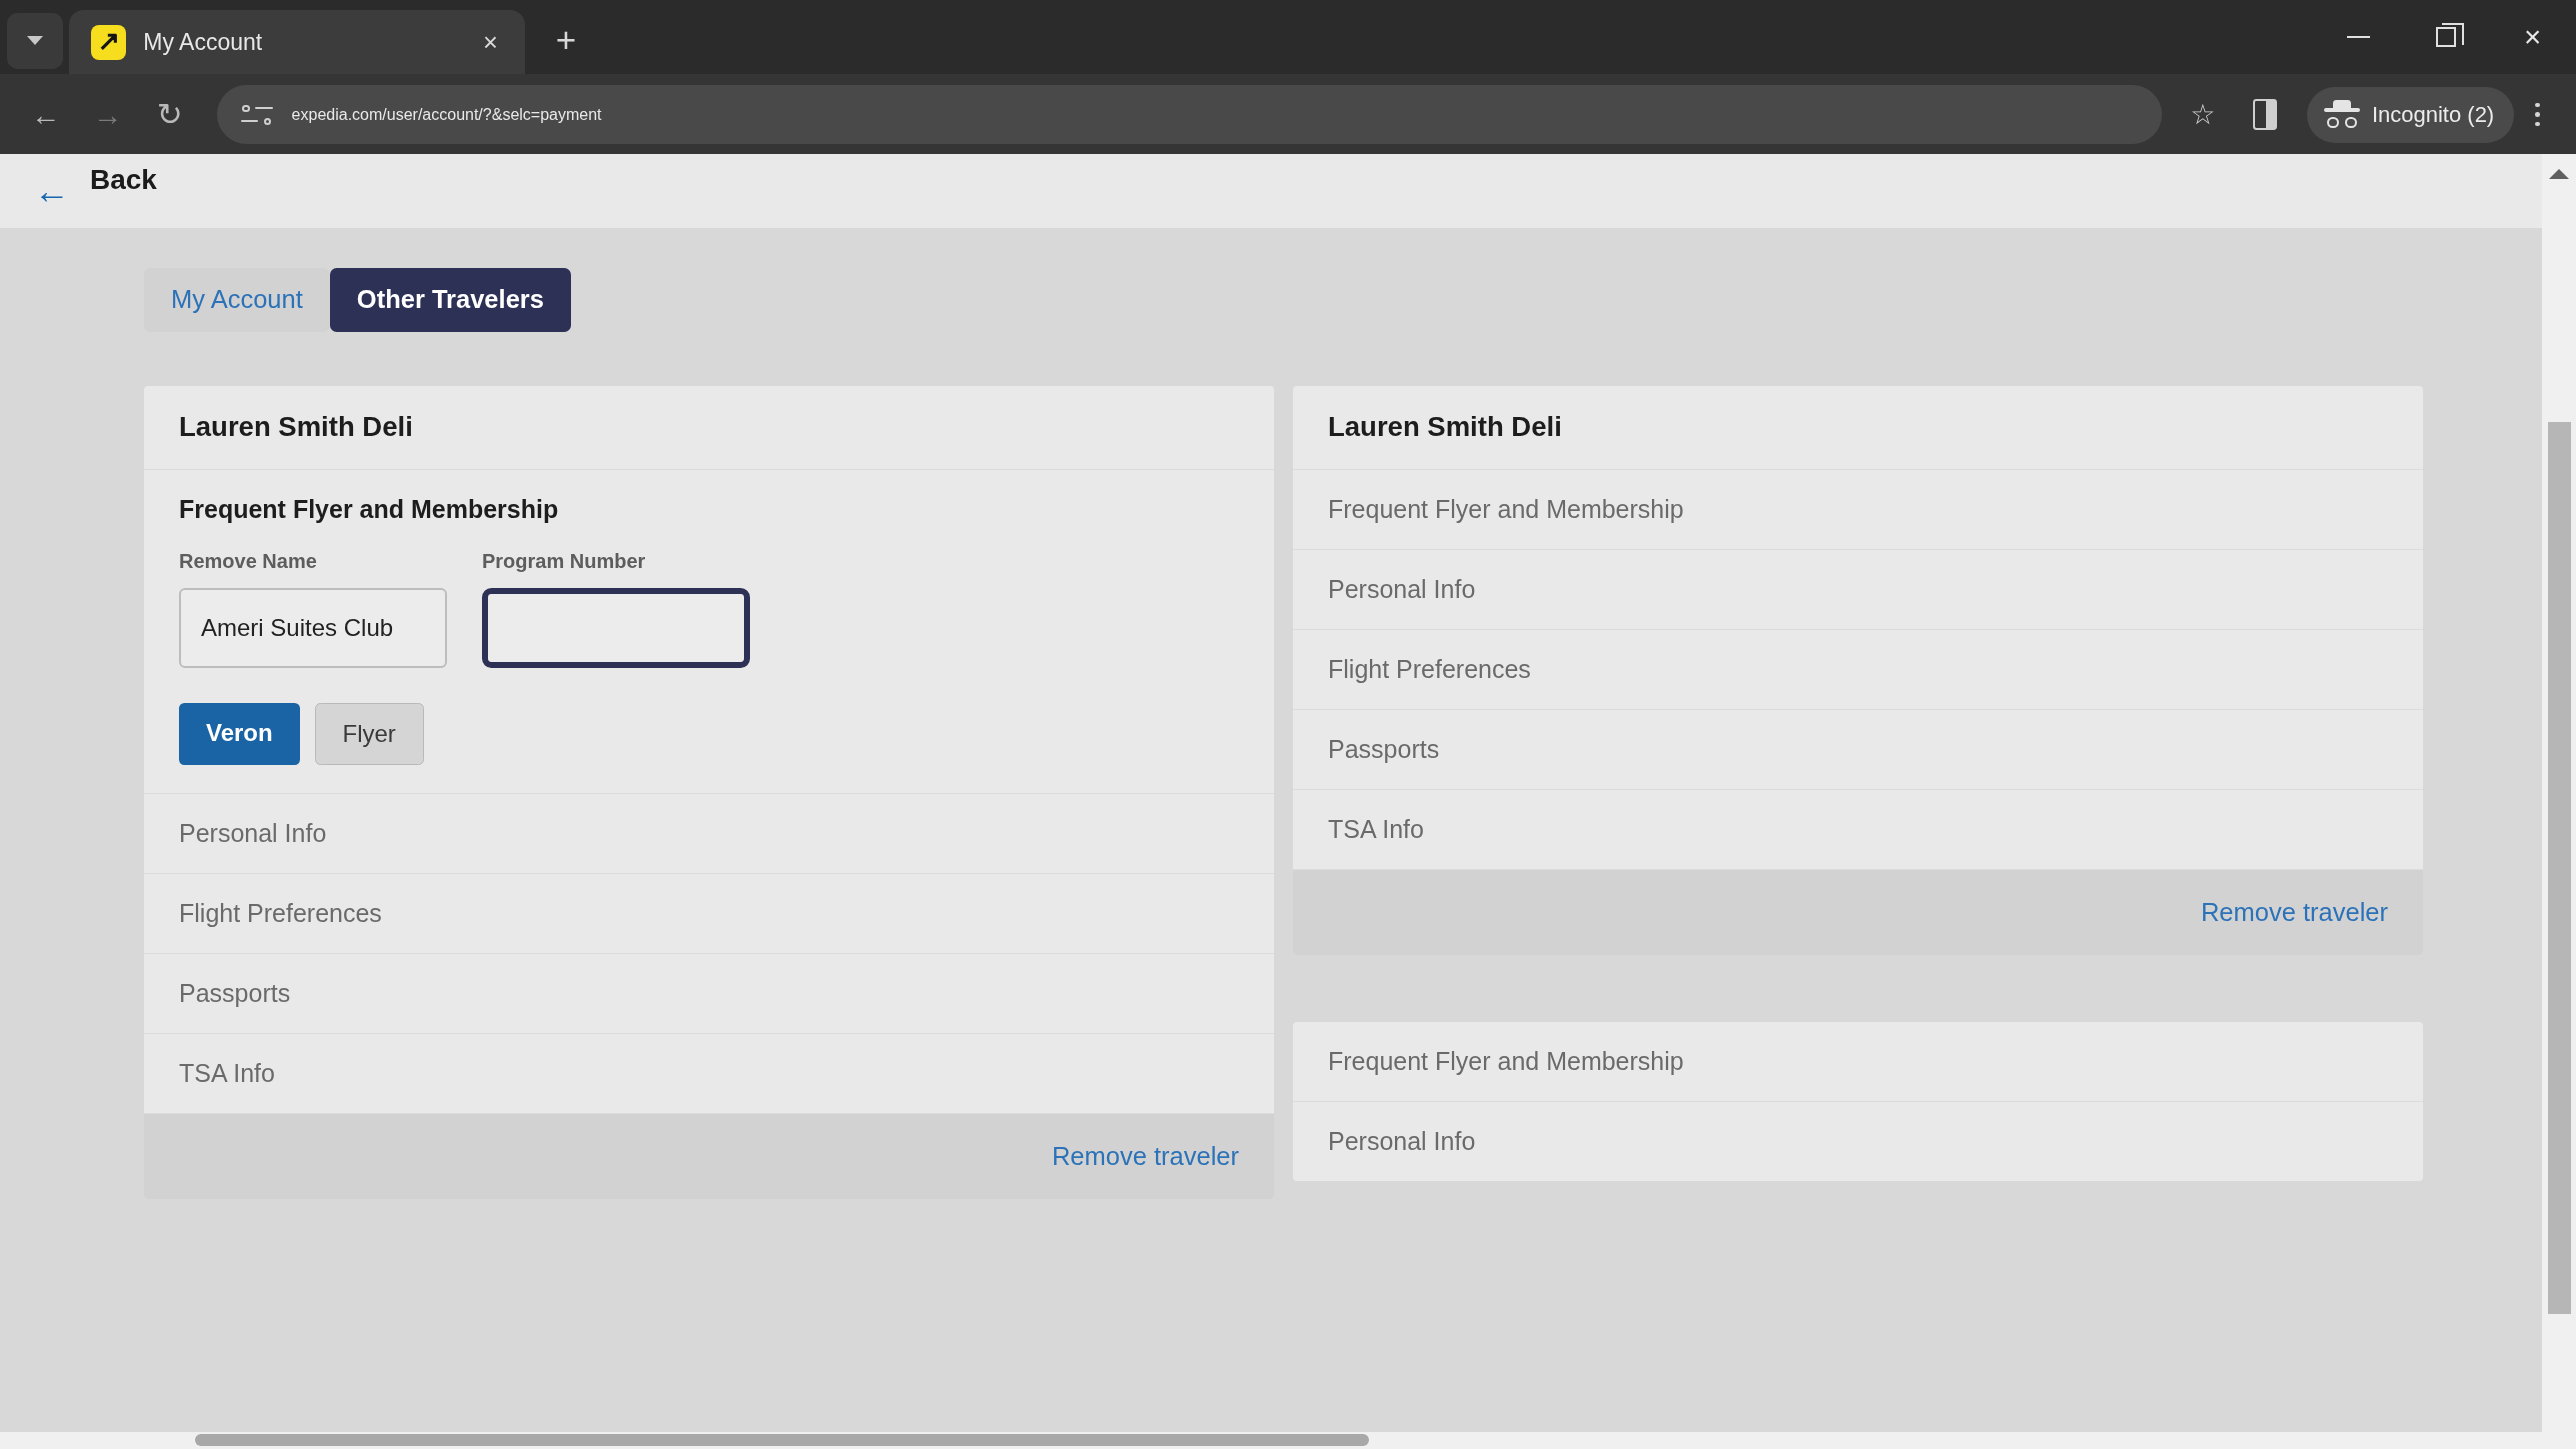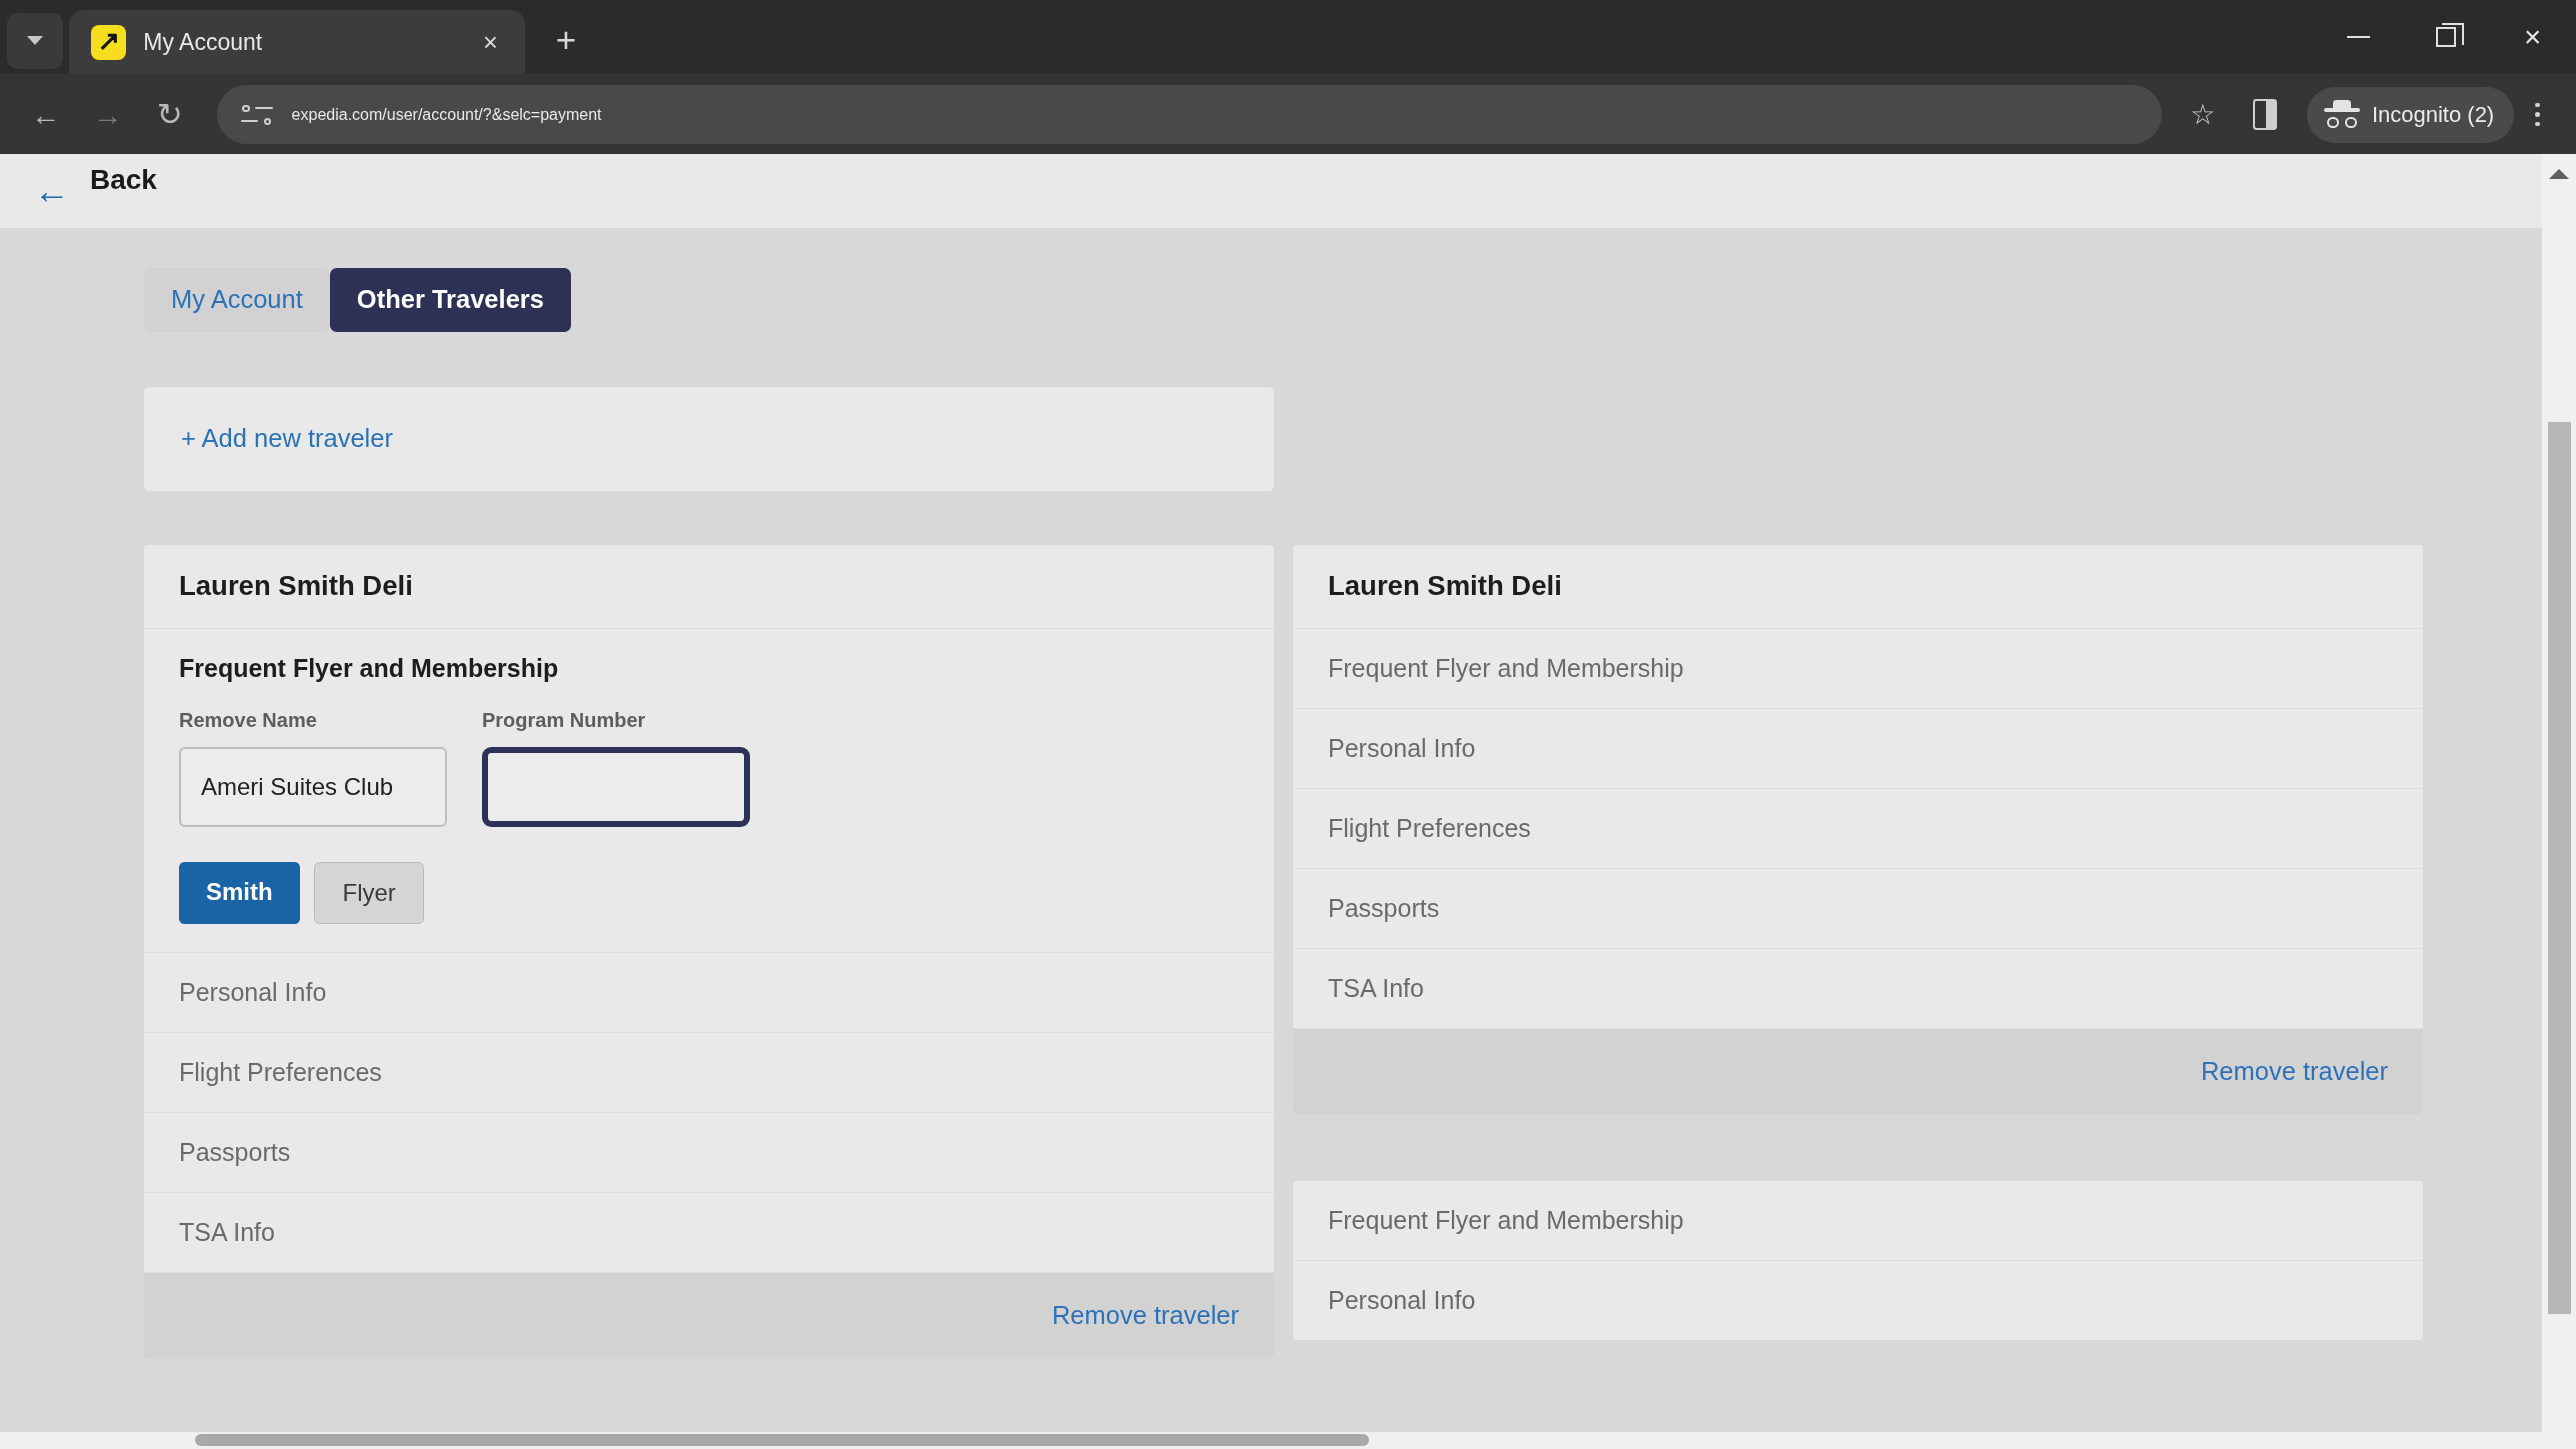--- a/index.html
+++ b/index.html
@@ -393,23 +393,20 @@
       <span class="back-text">Back</span>
     </div>
 
     <div class="content">
 
       <div class="tabs-row">
         <div class="tabbtn inactive">My Account</div>
         <div class="tabbtn active">Other Travelers</div>
       </div>
 
-      <div class="addnew">
-        <span class="addnew-link">+ Add new traveler</span>
-      </div>
 
       <div class="cards-grid">
 
         <div class="col">
           <div class="card">
             <div class="card-title">Lauren Smith Deli</div>
 
             <div class="row active-head">Frequent Flyer and Membership</div>
 
             <div class="form-area">
@@ -417,21 +414,21 @@
                 <div class="field">
                   <div class="flabel">Remove Name</div>
                   <div class="finput">Ameri Suites Club</div>
                 </div>
                 <div class="field">
                   <div class="flabel">Program Number</div>
                   <div class="finput focused" placeholder=""></div>
                 </div>
               </div>
               <div class="btn-row">
-                <div class="btn btn-save">Smith</div>
+                <div class="btn btn-save">Veron</div>
                 <div class="btn btn-cancel">Flyer</div>
               </div>
             </div>
 
             <div class="row">Personal Info</div>
             <div class="row">Flight Preferences</div>
             <div class="row">Passports</div>
             <div class="row">TSA Info</div>
 
             <div class="card-footer">

